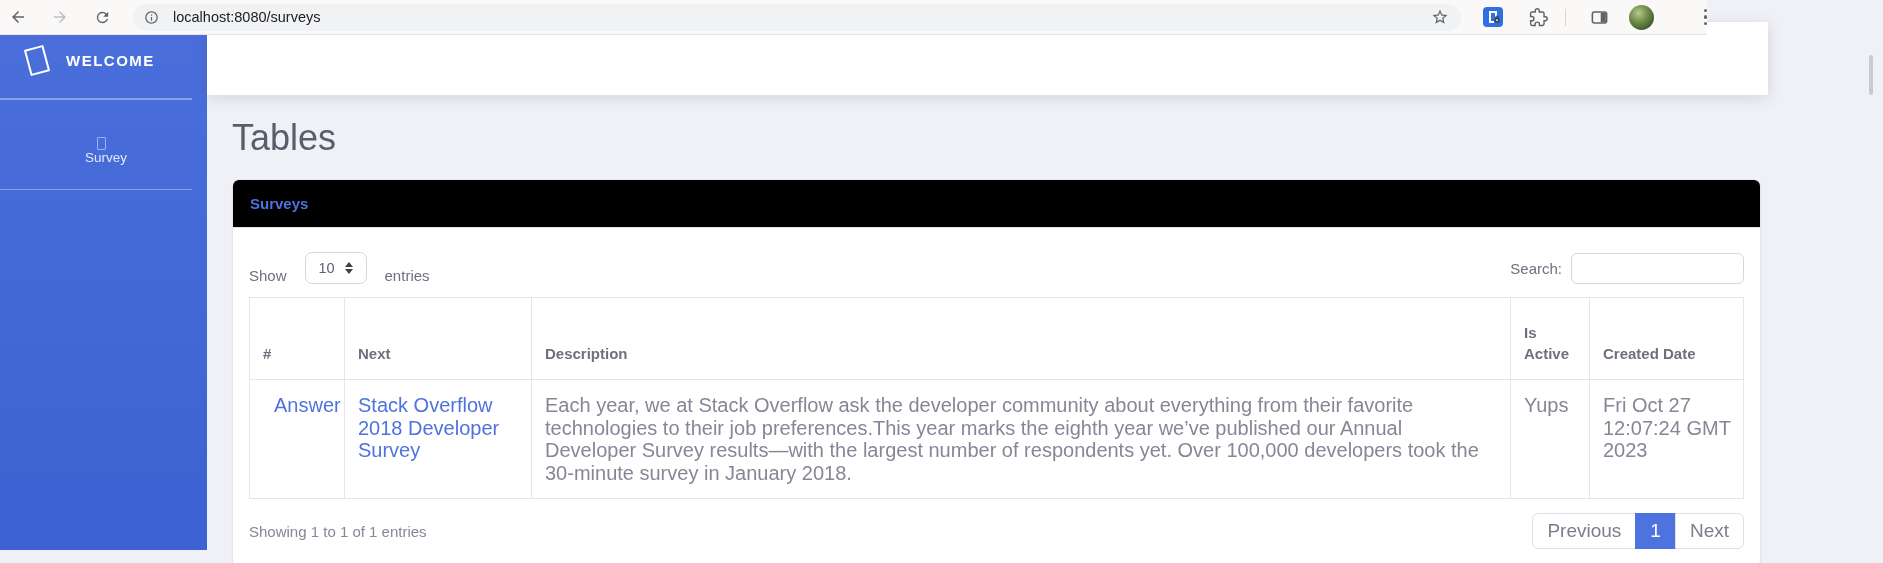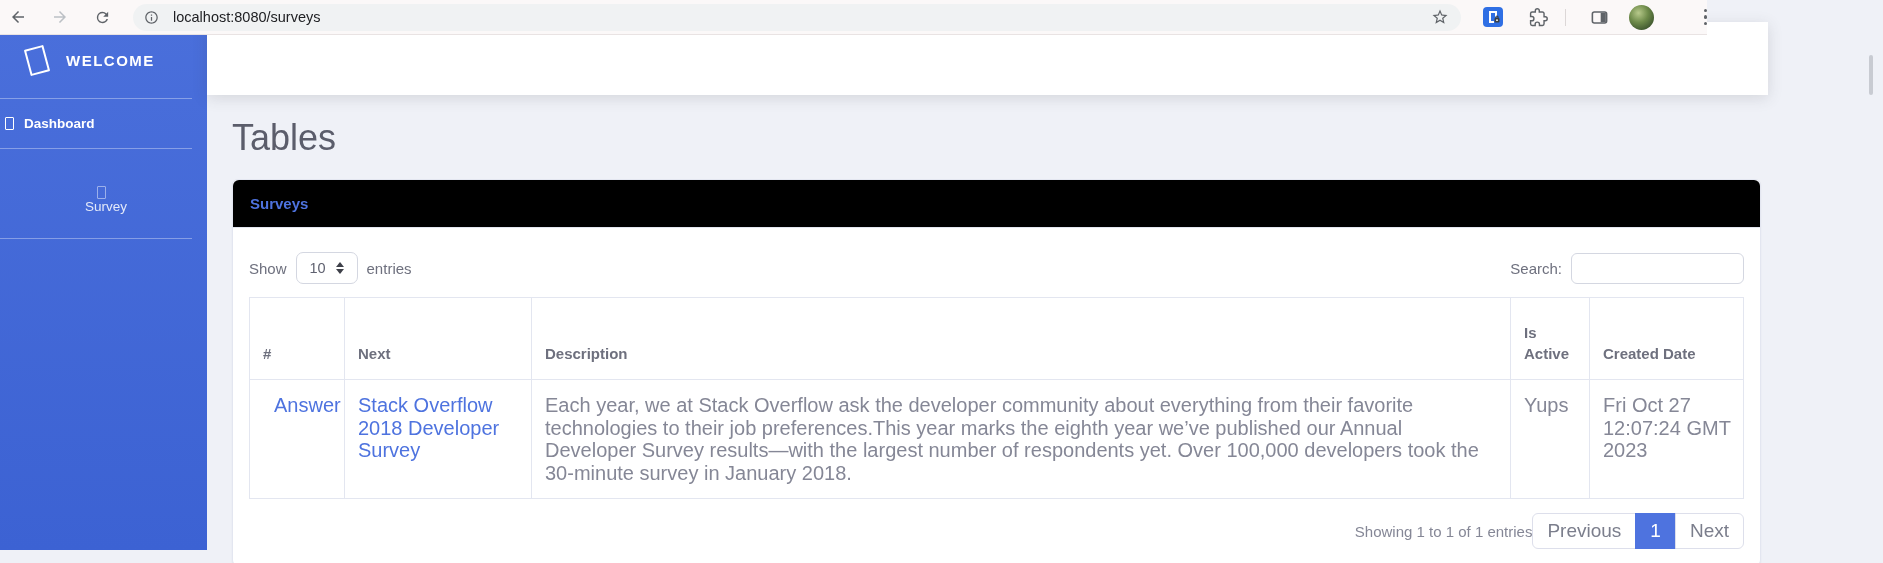--- a/index.html
+++ b/index.html
@@ -56,21 +56,21 @@
   .content { position:relative; }
   h1.page-title { font-size:36px; font-weight:400; color:#5b5d6b; margin:28px 0 0 25px; line-height:30px; }
 
   .card { background:#fff; border:1px solid #e3e6f0; border-radius:6px;
           margin:26px 7px 0 25px; box-shadow:0 1px 2px rgba(58,59,69,.06); }
   .card-header { background:#000000; border-bottom:1px solid #e3e6f0; border-radius:6px 6px 0 0;
                  padding:15px 17px; color:#4e73df; font-weight:bold; font-size:15px; }
   .card-body { padding:16px; }
 
   .controls { display:flex; justify-content:space-between; align-items:center; margin:8px 0 13px; }
-  .length-ctl { display:flex; align-items:center; gap:9px; font-size:15px; color:#6e707e; }
+  .length-ctl { display:flex; align-items:flex-end; gap:18px; font-size:15px; color:#6e707e; }
   .select-box { width:62px; height:32px; border:1px solid #d4d7e1; border-radius:7px; background:#fff;
                 display:flex; align-items:center; justify-content:center; gap:10px;
                 color:#5f6170; font-size:14.5px; cursor:pointer; }
   .updown { display:flex; flex-direction:column; gap:2px; }
   .tri-up { width:0; height:0; border-left:4px solid transparent; border-right:4px solid transparent;
             border-bottom:5px solid #3e4049; }
   .tri-dn { width:0; height:0; border-left:4px solid transparent; border-right:4px solid transparent;
             border-top:5px solid #3e4049; }
   .search-ctl { display:flex; align-items:center; gap:9px; font-size:15px; color:#6e707e; }
   .search-ctl input { width:173px; height:31px; border:1px solid #d4d7e1; border-radius:6px;
@@ -80,21 +80,21 @@
   .data-table th, .data-table td { border:1px solid #e3e6f0; }
   .data-table th { text-align:left; vertical-align:bottom; font-size:15px; font-weight:bold;
                    color:#6e707e; padding:24px 12px 15px 13px; line-height:21px; }
   .data-table td { vertical-align:top; font-size:20px; color:#858796;
                    padding:14px 12px 14px 13px; line-height:22.5px; }
   .col-num { width:95px; } .col-title { width:187px; }
   .col-active { width:79px; } .col-date { width:154px; }
   td .cell-link { color:#4e73df; text-decoration:none; cursor:pointer; }
   td.cell-action { padding-left:24px; }
 
-  .table-footer { display:flex; justify-content:flex-end; align-items:center; margin-top:14px; }
+  .table-footer { display:flex; justify-content:space-between; align-items:center; margin-top:14px; }
   .dt-info { font-size:15px; color:#858796; }
   .pagination { display:flex; }
   .page-link { border:1px solid #dddfeb; background:#fff; color:#7b7e8c; font-size:19px;
                padding:7px 14px; margin-left:-1px; cursor:pointer; line-height:20px; }
   .page-link.first { border-radius:6px 0 0 6px; margin-left:0; }
   .page-link.last  { border-radius:0 6px 6px 0; }
   .page-link.active { background:#4e73df; border-color:#4e73df; color:#fff; }
 
   .scroll-thumb { position:absolute; top:55px; right:10px; width:4px; height:40px;
                   background:#c8cbd2; border-radius:2px; z-index:40; }
@@ -162,24 +162,20 @@
   </div>
 </div>
 
 <div class="app">
   <aside class="sidebar">
     <div class="brand">
       <span class="brand-icon"></span>
       <span class="brand-text">WELCOME</span>
     </div>
     <hr class="side-divider">
-    <a class="nav-item active">
-      <span class="tofu"></span>
-      <span>Dashboard</span>
-    </a>
     <hr class="side-divider">
     <a class="nav-item survey">
       <span class="tofu dim"></span>
       <span>Survey</span>
     </a>
     <hr class="side-divider">
   </aside>
 
   <main class="main">
     <div class="topbar"></div>

